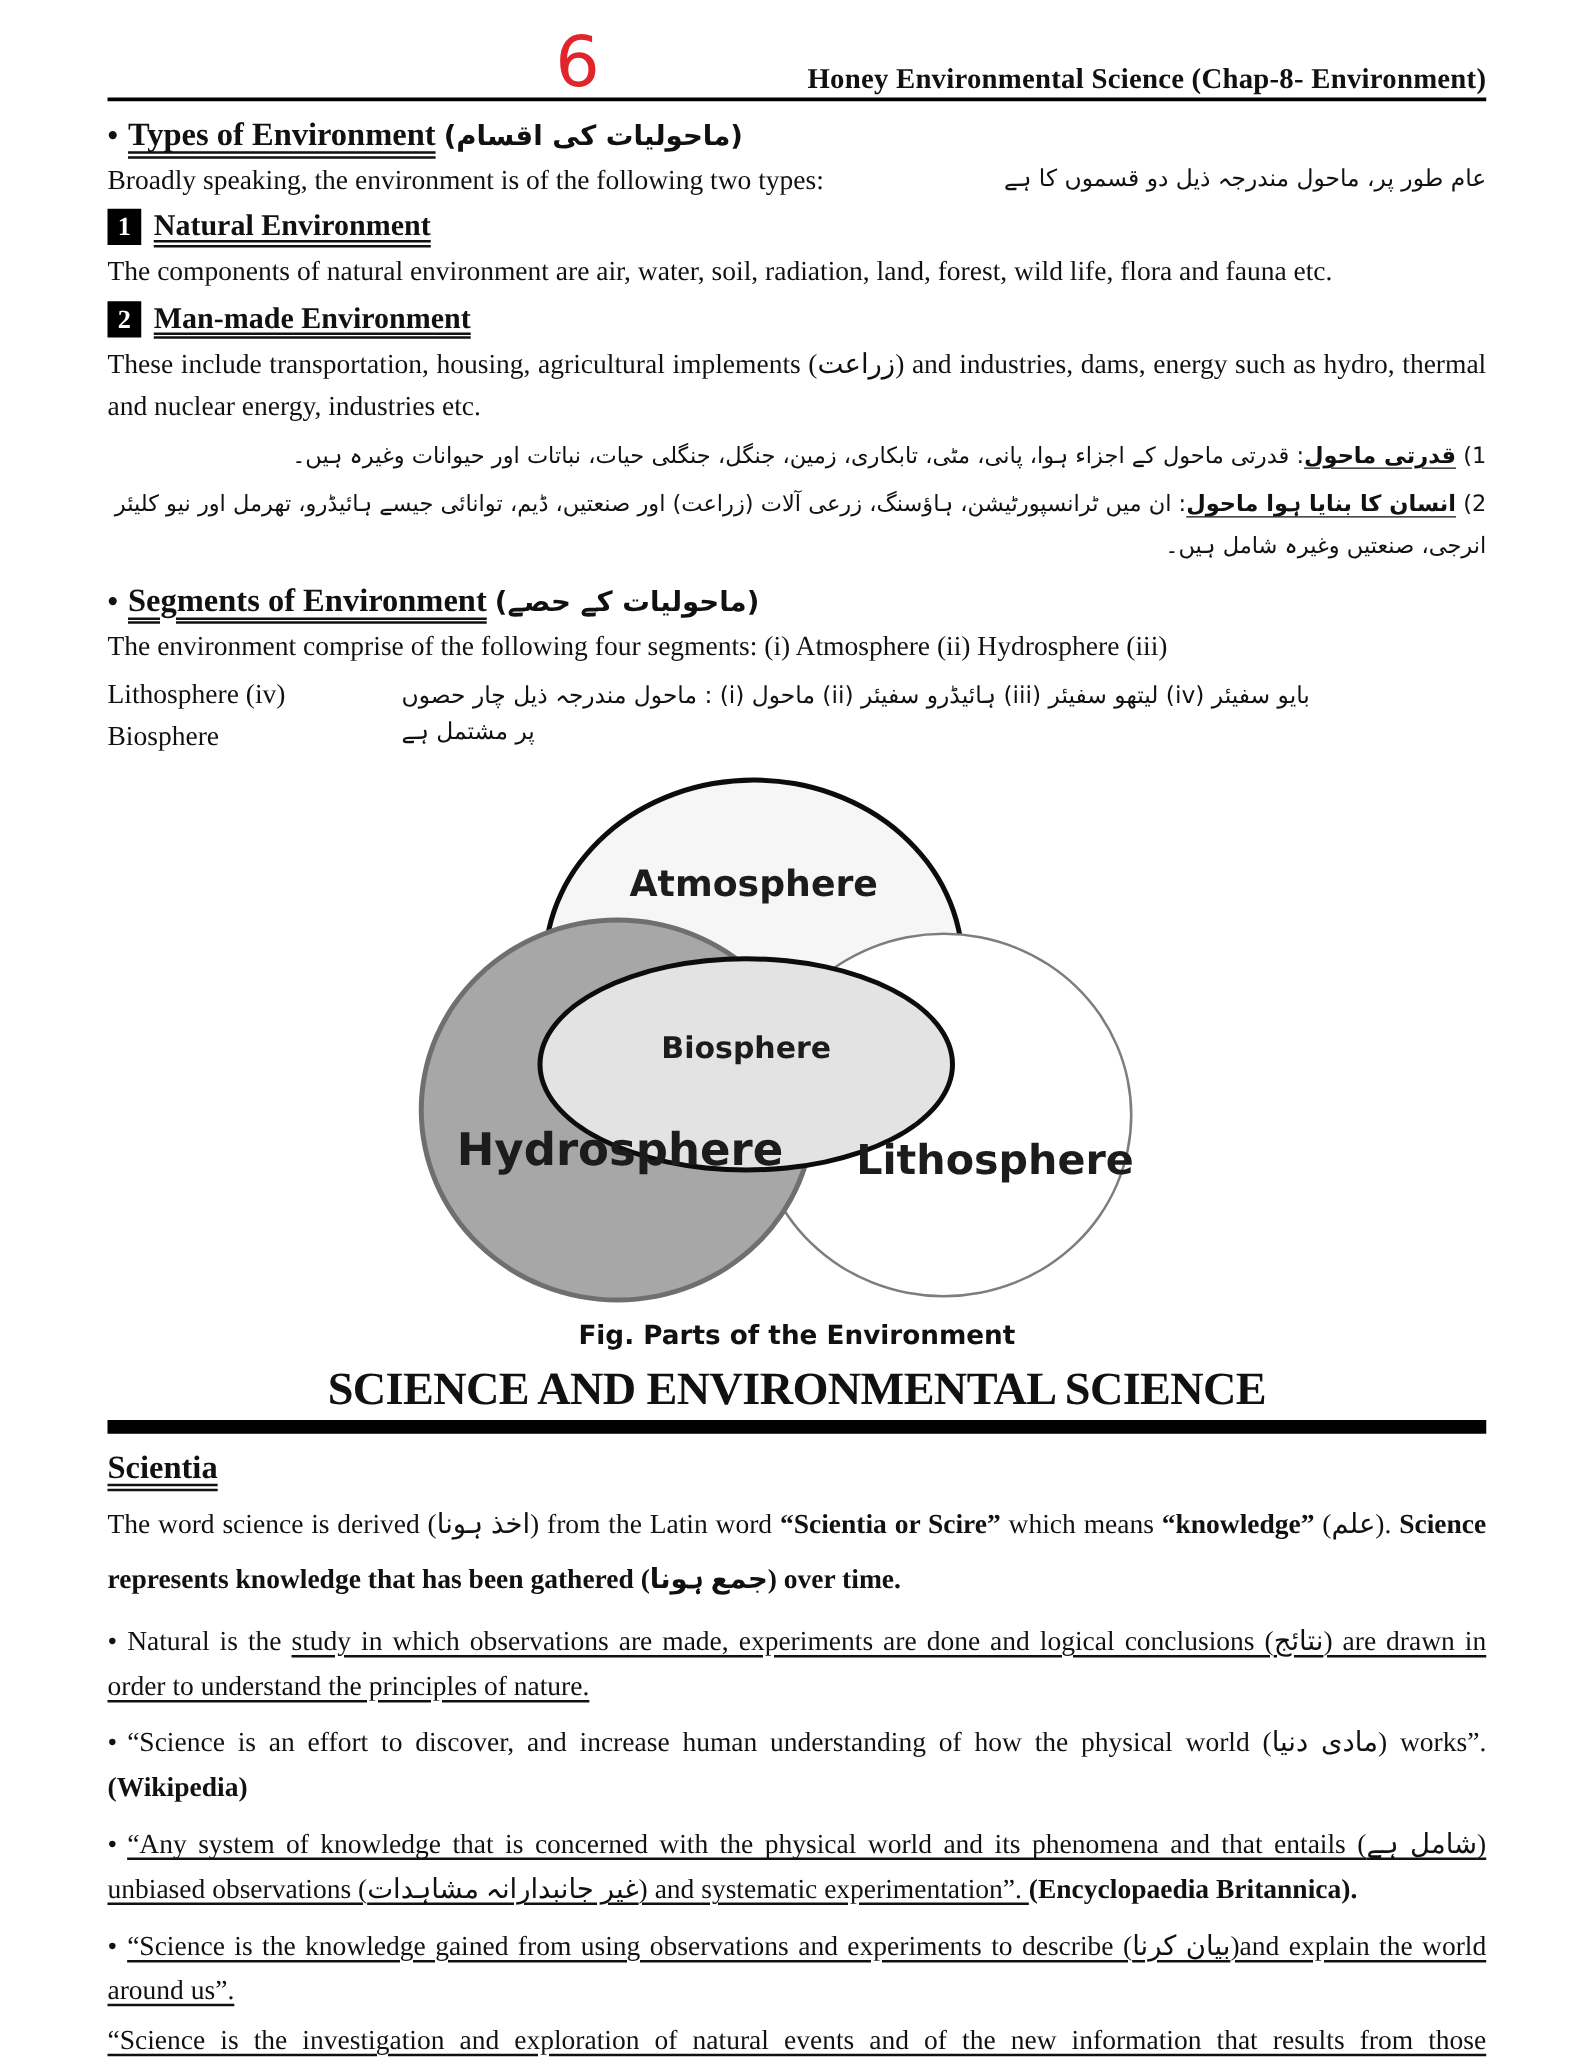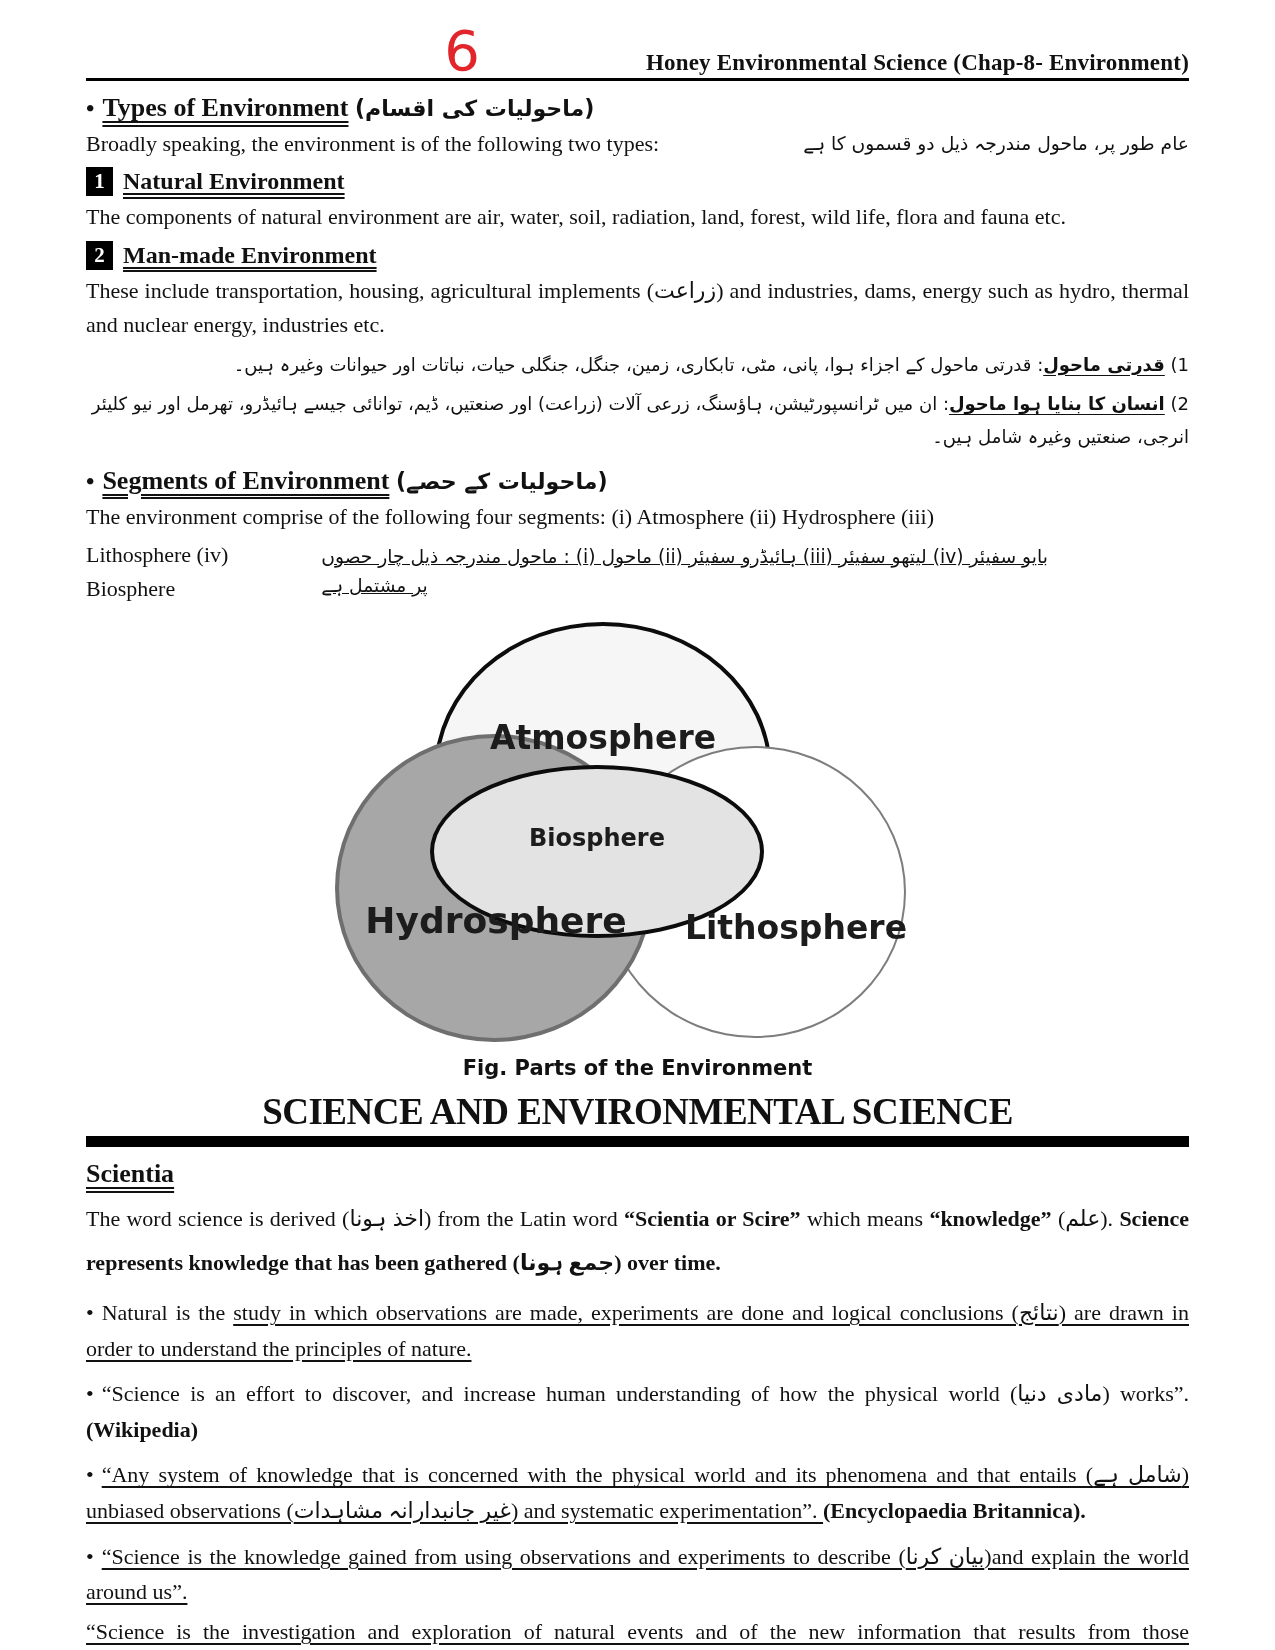--- a/index.html
+++ b/index.html
@@ -44,21 +44,21 @@
 
   
   .venn { position:relative; width:1100px; height:440px; margin-top:6px; }
   .venn .circle { position:absolute; border-radius:50%; }
   .c-atmo  { left:348px; top:10px;  width:338px; height:300px; background:#f6f6f6; border:4px solid #0c0c0c; z-index:1; }
   .c-litho { left:518px; top:134px; width:302px; height:292px; background:#ffffff; border:2px solid #7d7d7d; z-index:2; }
   .c-hydro { left:249px; top:122px; width:318px; height:308px; background:#a7a7a7; border:4px solid #6f6f6f; z-index:3; }
   .c-bio   { left:344px; top:153px; width:334px; height:173px; background:#e3e3e3; border:4px solid #0c0c0c; z-index:4; }
   .vlabel { position:absolute; z-index:5; font-family:"DejaVu Sans",sans-serif; font-weight:bold;
             color:#1c1c1c; text-align:center; }
-  .l-atmo  { left:348px; top:106px;  width:338px; font-size:33px; }
+  .l-atmo  { left:348px; top:78px;  width:338px; font-size:29px; }
   .l-hydro { left:240px; top:288px; width:340px; font-size:36px; }
   .l-litho { left:540px; top:296px; width:340px; font-size:33px; }
   .l-bio   { left:344px; top:212px; width:334px; font-size:24px; }
   .fig-cap { text-align:center; font-family:"DejaVu Sans",sans-serif; font-weight:bold;
              font-size:21px; margin-top:4px; }
 
   
   .big-title { text-align:center; font-size:37px; font-weight:bold; margin-top:10px; letter-spacing:-0.5px; }
   .title-bar { height:11px; background:#000; margin-top:3px; }
   .sci-h { font-size:26px; font-weight:bold; margin-top:12px; }
@@ -104,21 +104,21 @@
     <span class="lbl">انسان کا بنایا ہوا ماحول</span><span>: ان میں ٹرانسپورٹیشن، ہاؤسنگ، زرعی آلات (زراعت) اور صنعتیں، ڈیم، توانائی جیسے ہائیڈرو، تھرمل اور نیو کلیئر انرجی، صنعتیں وغیرہ شامل ہیں۔</span>
   </p>
 
   <div class="sec-h">
     <span class="blt">•</span><span class="dul">Segments of Environment</span>
     <span class="ur ur-h">(ماحولیات کے حصے)</span>
   </div>
   <p class="body">The environment comprise of the following four segments: (i) Atmosphere (ii) Hydrosphere (iii)</p>
   <div class="row">
     <span>Lithosphere (iv) Biosphere</span>
-    <span class="ur" dir="rtl" style="margin-right:120px;text-decoration:underline;">بایو سفیئر (iv) لیتھو سفیئر (iii) ہائیڈرو سفیئر (ii) ماحول (i) : ماحول مندرجہ ذیل چار حصوں پر مشتمل ہے</span>
+    <span class="ur" dir="rtl" style="margin-right:120px;">بایو سفیئر (iv) لیتھو سفیئر (iii) ہائیڈرو سفیئر (ii) ماحول (i) : ماحول مندرجہ ذیل چار حصوں پر مشتمل ہے</span>
   </div>
 
   <div class="venn">
     <div class="circle c-atmo"></div>
     <div class="circle c-litho"></div>
     <div class="circle c-hydro"></div>
     <div class="circle c-bio"></div>
     <div class="vlabel l-atmo">Atmosphere</div>
     <div class="vlabel l-hydro">Hydrosphere</div>
     <div class="vlabel l-litho">Lithosphere</div>

